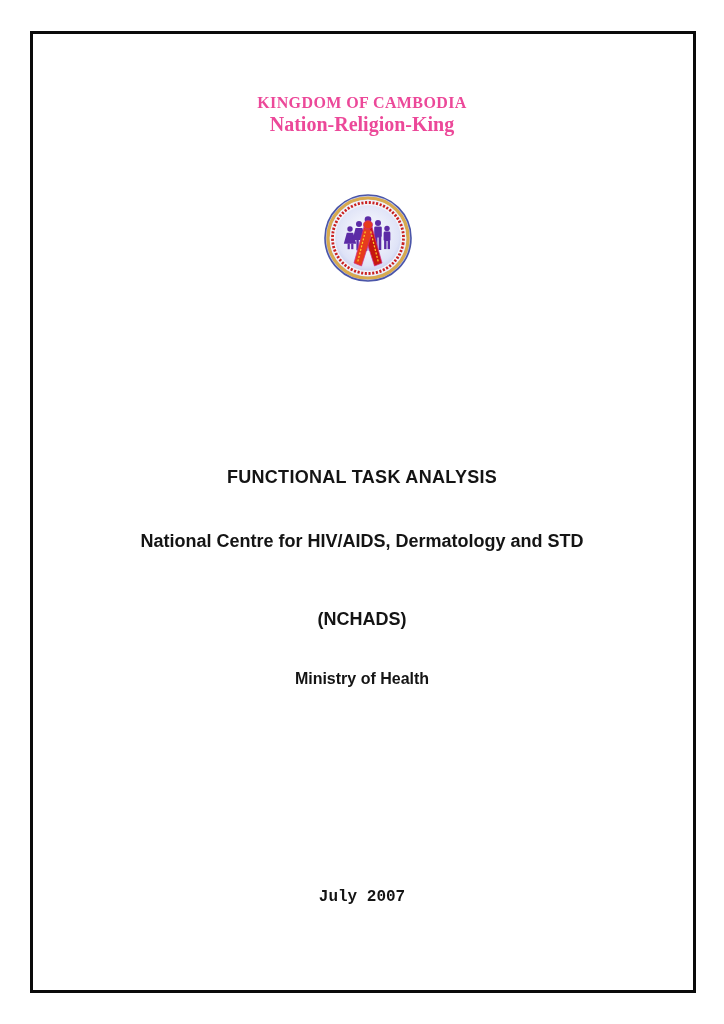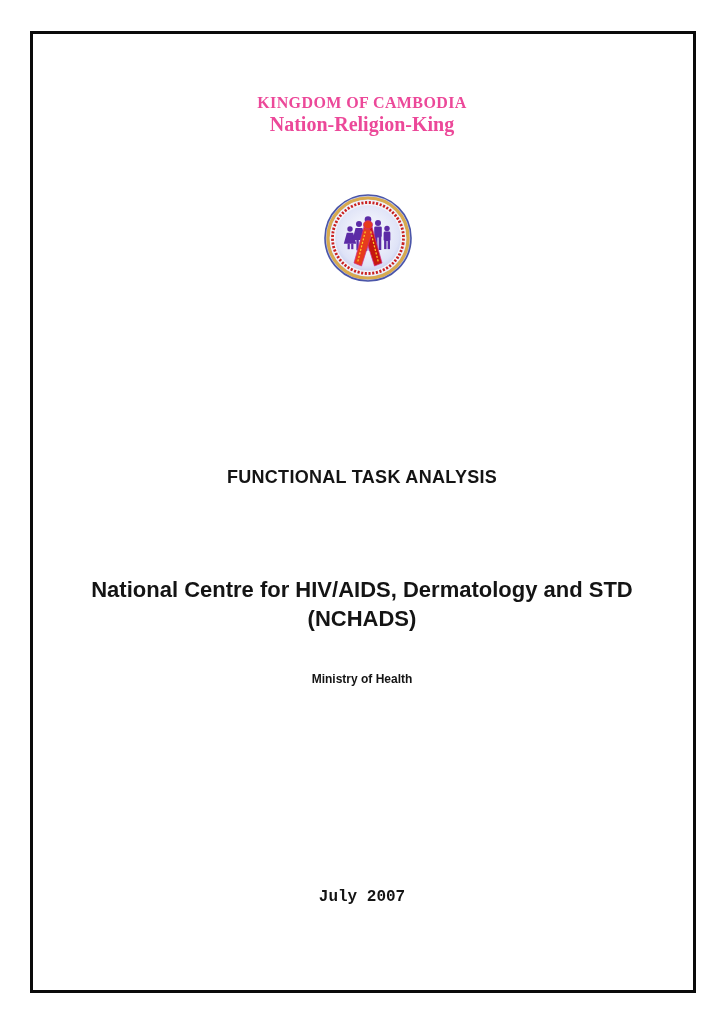--- a/index.html
+++ b/index.html
@@ -37,23 +37,23 @@
   .hdr2 { top: 115px; font-size: 20px; line-height: 18px; }
   .emblem {
     position: absolute;
     left: 323px;
     top: 193px;
     width: 90px;
     height: 90px;
   }
   .title    { top: 442px; font-size: 18px; line-height: 23px; letter-spacing: 0.3px; margin-top: 24px; }
   .connector{ top: 506px; font-size: 15px; line-height: 17px; }
-  .org      { top: 579px; font-size: 22px; line-height: 22px; }
-  .acronym  { top: 608px; font-size: 22px; line-height: 22px; }
-  .ministry { top: 669px; font-size: 12px; line-height: 20px; }
+  .org      { top: 530px; font-size: 18px; line-height: 22px; }
+  .acronym  { top: 608px; font-size: 18px; line-height: 22px; }
+  .ministry { top: 669px; font-size: 16px; line-height: 20px; }
   .datefoot { top: 888px; font-size: 16px; line-height: 19px; font-family: Liberation Mono, monospace; }
 </style>
 </head>
 <body>
 
 <div class="page">
 
   <div class="frame"></div>
 
   <div class="cline royal hdr1">KINGDOM OF CAMBODIA</div>

